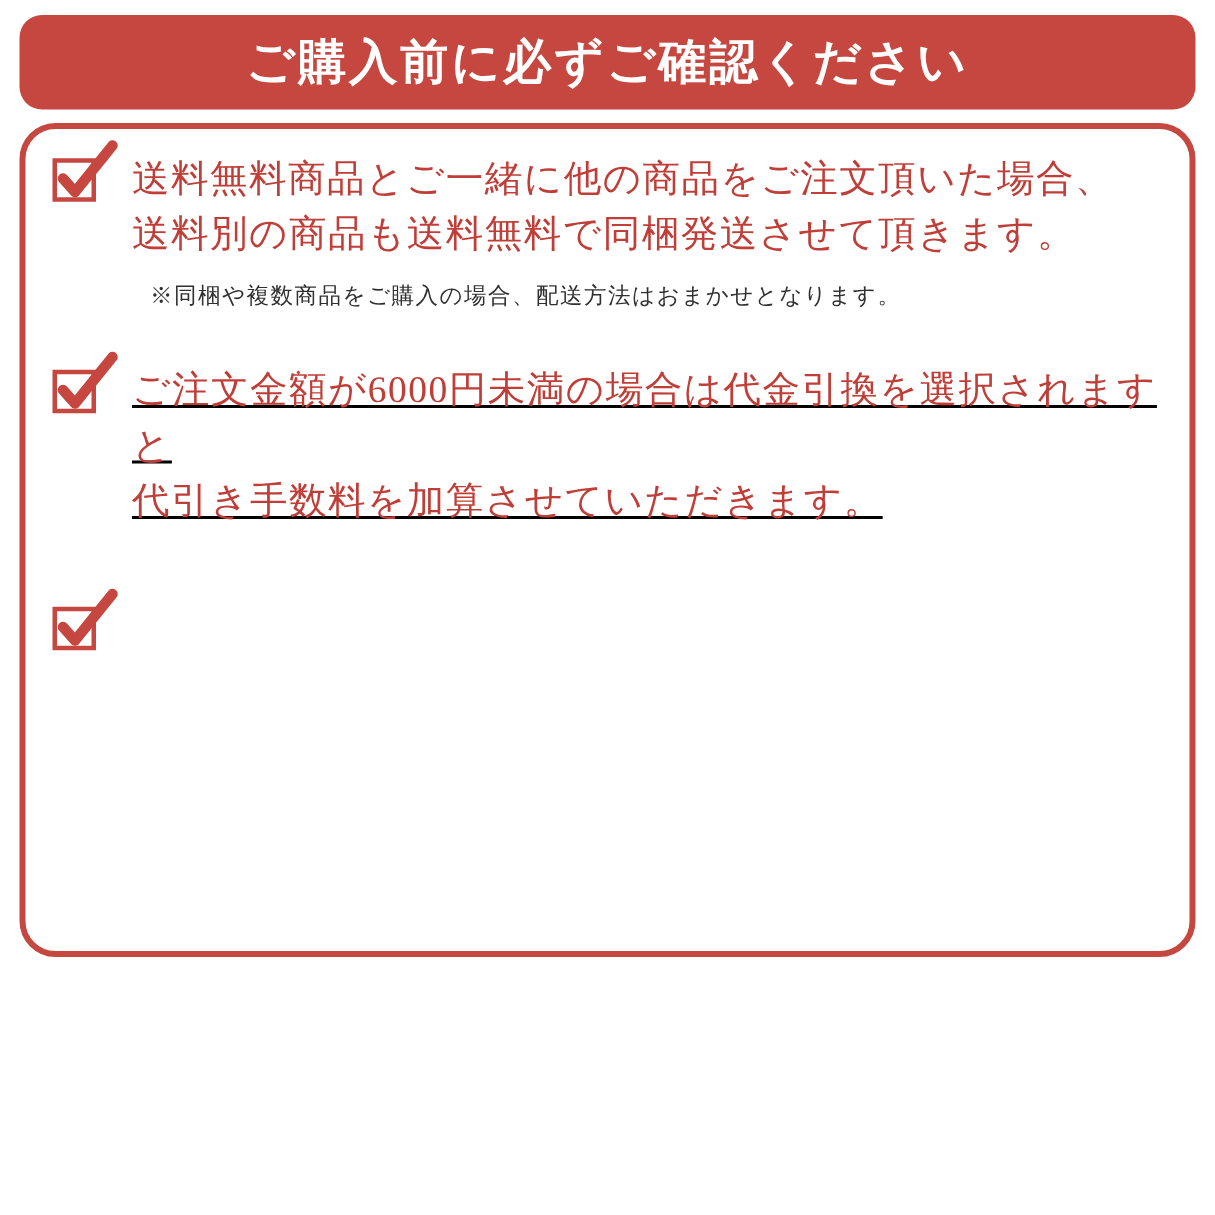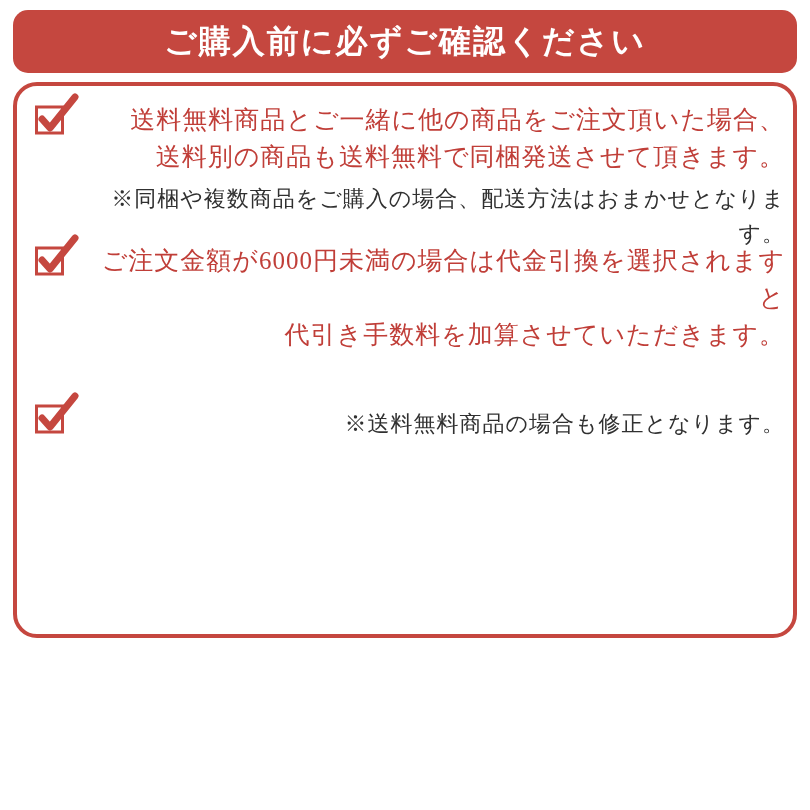--- a/index.html
+++ b/index.html
@@ -11,21 +11,20 @@
   }
   * { box-sizing: border-box; }
   html, body { margin: 0; padding: 0; background: var(--page-bg); }
   .page {
     position: relative;
     width: 810px;
     height: 713px;
     background: var(--page-bg);
     overflow: hidden;
     font-family: "Liberation Serif", "DejaVu Serif", serif;
-    text-align: right;
   }
   .banner {
     position: absolute;
     left: 13px; top: 10px;
     width: 784px; height: 63px;
     background: var(--accent-red);
     border-radius: 15px;
     display: flex; align-items: center; justify-content: center;
   }
   .banner-title {
@@ -43,41 +42,41 @@
     width: 784px; height: 556px;
     border: 4px solid var(--accent-red);
     border-radius: 24px;
     background: var(--page-bg);
   }
   .item {
     position: absolute;
     left: 17px; right: 8px;
   }
   .item-1 { top: 15px; }
-  .item-2 { top: 156px; }
+  .item-2 { top: 156px; text-decoration: underline; }
   .item-3 { top: 314px; }
   .check {
     position: absolute;
     left: 0; top: -9px;
     width: 46px; height: 44px;
     color: var(--accent-red);
   }
   .item-text { margin-left: 54px; }
   .main-text {
     margin: 0;
     color: var(--text-red);
     font-size: 25px;
     line-height: 37px;
     letter-spacing: 1px;
     white-space: pre-line;
   }
   .note-text {
-    margin: 6px 0 0 1px;
+    margin: 6px 0 0 12px;
     color: var(--note-text);
-    font-size: 22px;
+    font-size: 15px;
     line-height: 35px;
     letter-spacing: 1px;
     white-space: pre-line;
   }
 </style>
 </head>
 <body>
 
 <div class="page">
 
@@ -109,18 +108,17 @@
 代引き手数料を加算させていただきます。</p>
       </div>
     </div>
 
     <div class="item item-3">
       <svg class="check" viewBox="0 0 46 44" aria-hidden="true">
         <rect x="2.5" y="15" width="26" height="26" fill="none" stroke="currentColor" stroke-width="3"></rect>
         <polyline points="8,27 16,36 41,5" fill="none" stroke="currentColor" stroke-width="7" stroke-linecap="round" stroke-linejoin="round"></polyline>
       </svg>
       <div class="item-text">
-        <p class="note-text">※送料無料商品の場合も修正となります。</p>
       </div>
     </div>
 
   </div>
 </div>
 
 </body></html>

